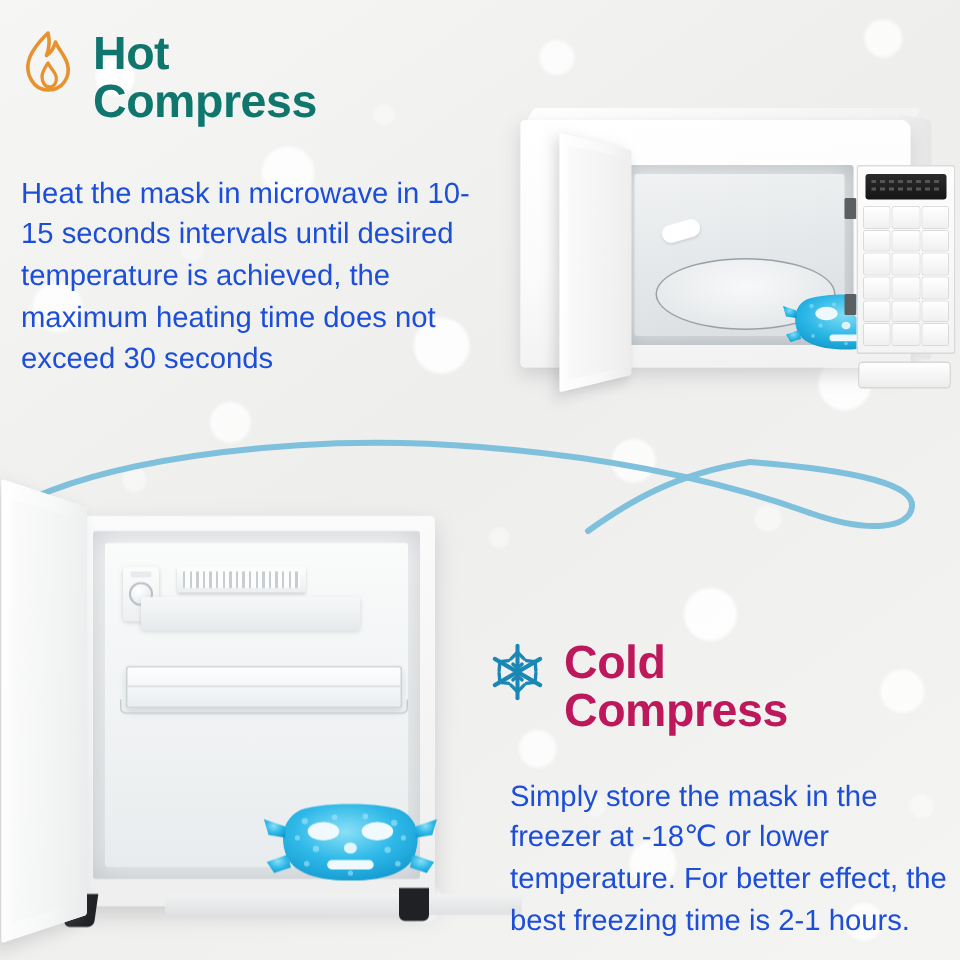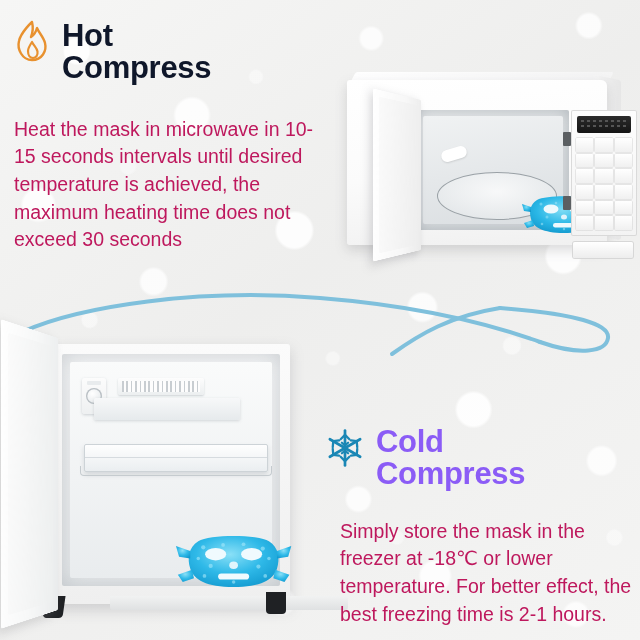--- a/index.html
+++ b/index.html
@@ -48,25 +48,25 @@
       radial-gradient(circle at 62% 84%, rgba(250,250,250,.6) 0 6px, rgba(255,255,255,0) 8px),
       radial-gradient(circle at 96% 84%, rgba(250,250,250,.7) 0 7px, rgba(255,255,255,0) 9px);
     filter:blur(.6px);
   }
 
   
   .head{position:absolute;display:flex;align-items:flex-start;}
   .head .icon{flex:0 0 auto;}
   .head .htxt{font-weight:bold;line-height:1.02;letter-spacing:-.3px;}
   #hot-head{left:12px;top:18px;}
-  #hot-head .htxt{font-size:31px;color:#0f172a;margin-left:10px;margin-top:2px;}
+  #hot-head .htxt{font-size:31px;color:#0f766e;margin-left:10px;margin-top:2px;}
   #cold-head{left:324px;top:424px;}
-  #cold-head .htxt{font-size:31px;color:#8b5cf6;margin-left:10px;margin-top:2px;}
-
-  .body-text{position:absolute;font-size:19.5px;line-height:1.42;color:#be185d;}
+  #cold-head .htxt{font-size:31px;color:#be185d;margin-left:10px;margin-top:2px;}
+
+  .body-text{position:absolute;font-size:19.5px;line-height:1.42;color:#1d4ed8;}
   #hot-body{left:14px;top:96px;width:300px;}
   #cold-body{left:340px;top:498px;width:292px;}
 
   
   #microwave{position:absolute;left:307px;top:66px;width:320px;height:200px;}
   .mw-body{position:absolute;left:40px;top:14px;width:260px;height:165px;
     background:linear-gradient(175deg,#ffffff 0%,#fbfbfb 55%,#f0f0f0 100%);
     border-radius:3px 6px 4px 3px;
     box-shadow:0 5px 12px rgba(120,120,125,.26);}
   .mw-top{position:absolute;left:44px;top:6px;width:258px;height:18px;

